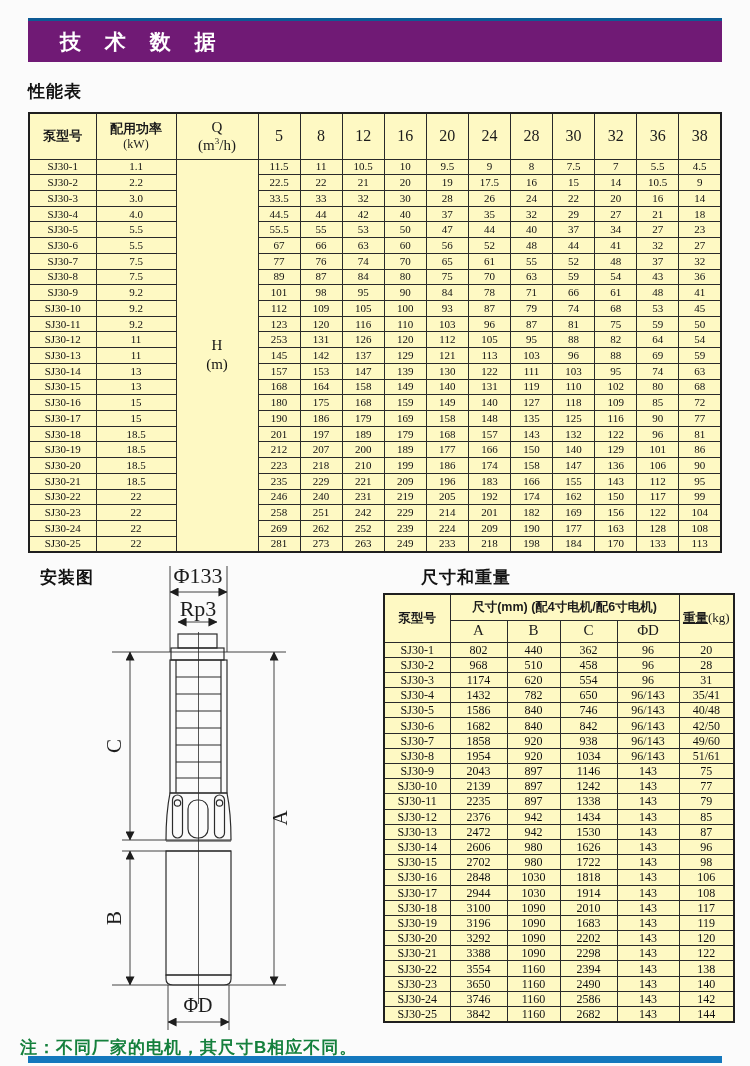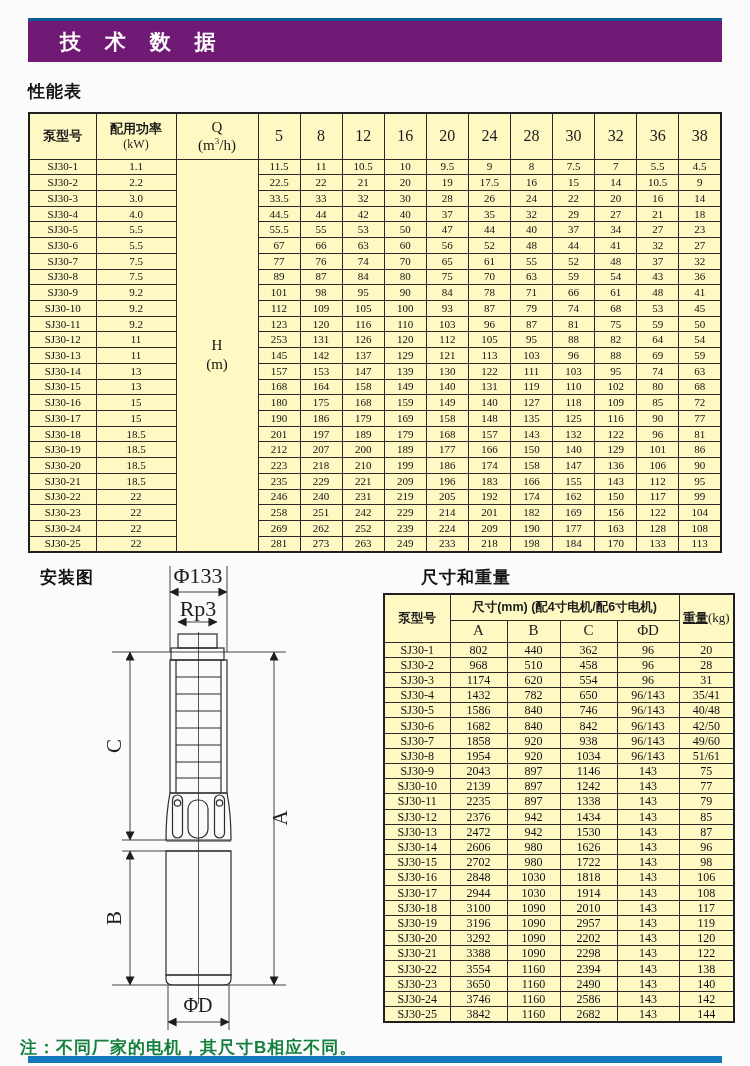--- a/index.html
+++ b/index.html
@@ -776,21 +776,21 @@
         <td data-name="table-cell">3100</td>
         <td data-name="table-cell">1090</td>
         <td data-name="table-cell">2010</td>
         <td data-name="table-cell">143</td>
         <td data-name="table-cell">117</td>
       </tr>
       <tr data-name="dimensions-row">
         <td data-name="table-cell">SJ30-19</td>
         <td data-name="table-cell">3196</td>
         <td data-name="table-cell">1090</td>
-        <td data-name="table-cell">2957</td>
+        <td data-name="table-cell">1683</td>
         <td data-name="table-cell">143</td>
         <td data-name="table-cell">119</td>
       </tr>
       <tr data-name="dimensions-row">
         <td data-name="table-cell">SJ30-20</td>
         <td data-name="table-cell">3292</td>
         <td data-name="table-cell">1090</td>
         <td data-name="table-cell">2202</td>
         <td data-name="table-cell">143</td>
         <td data-name="table-cell">120</td>

